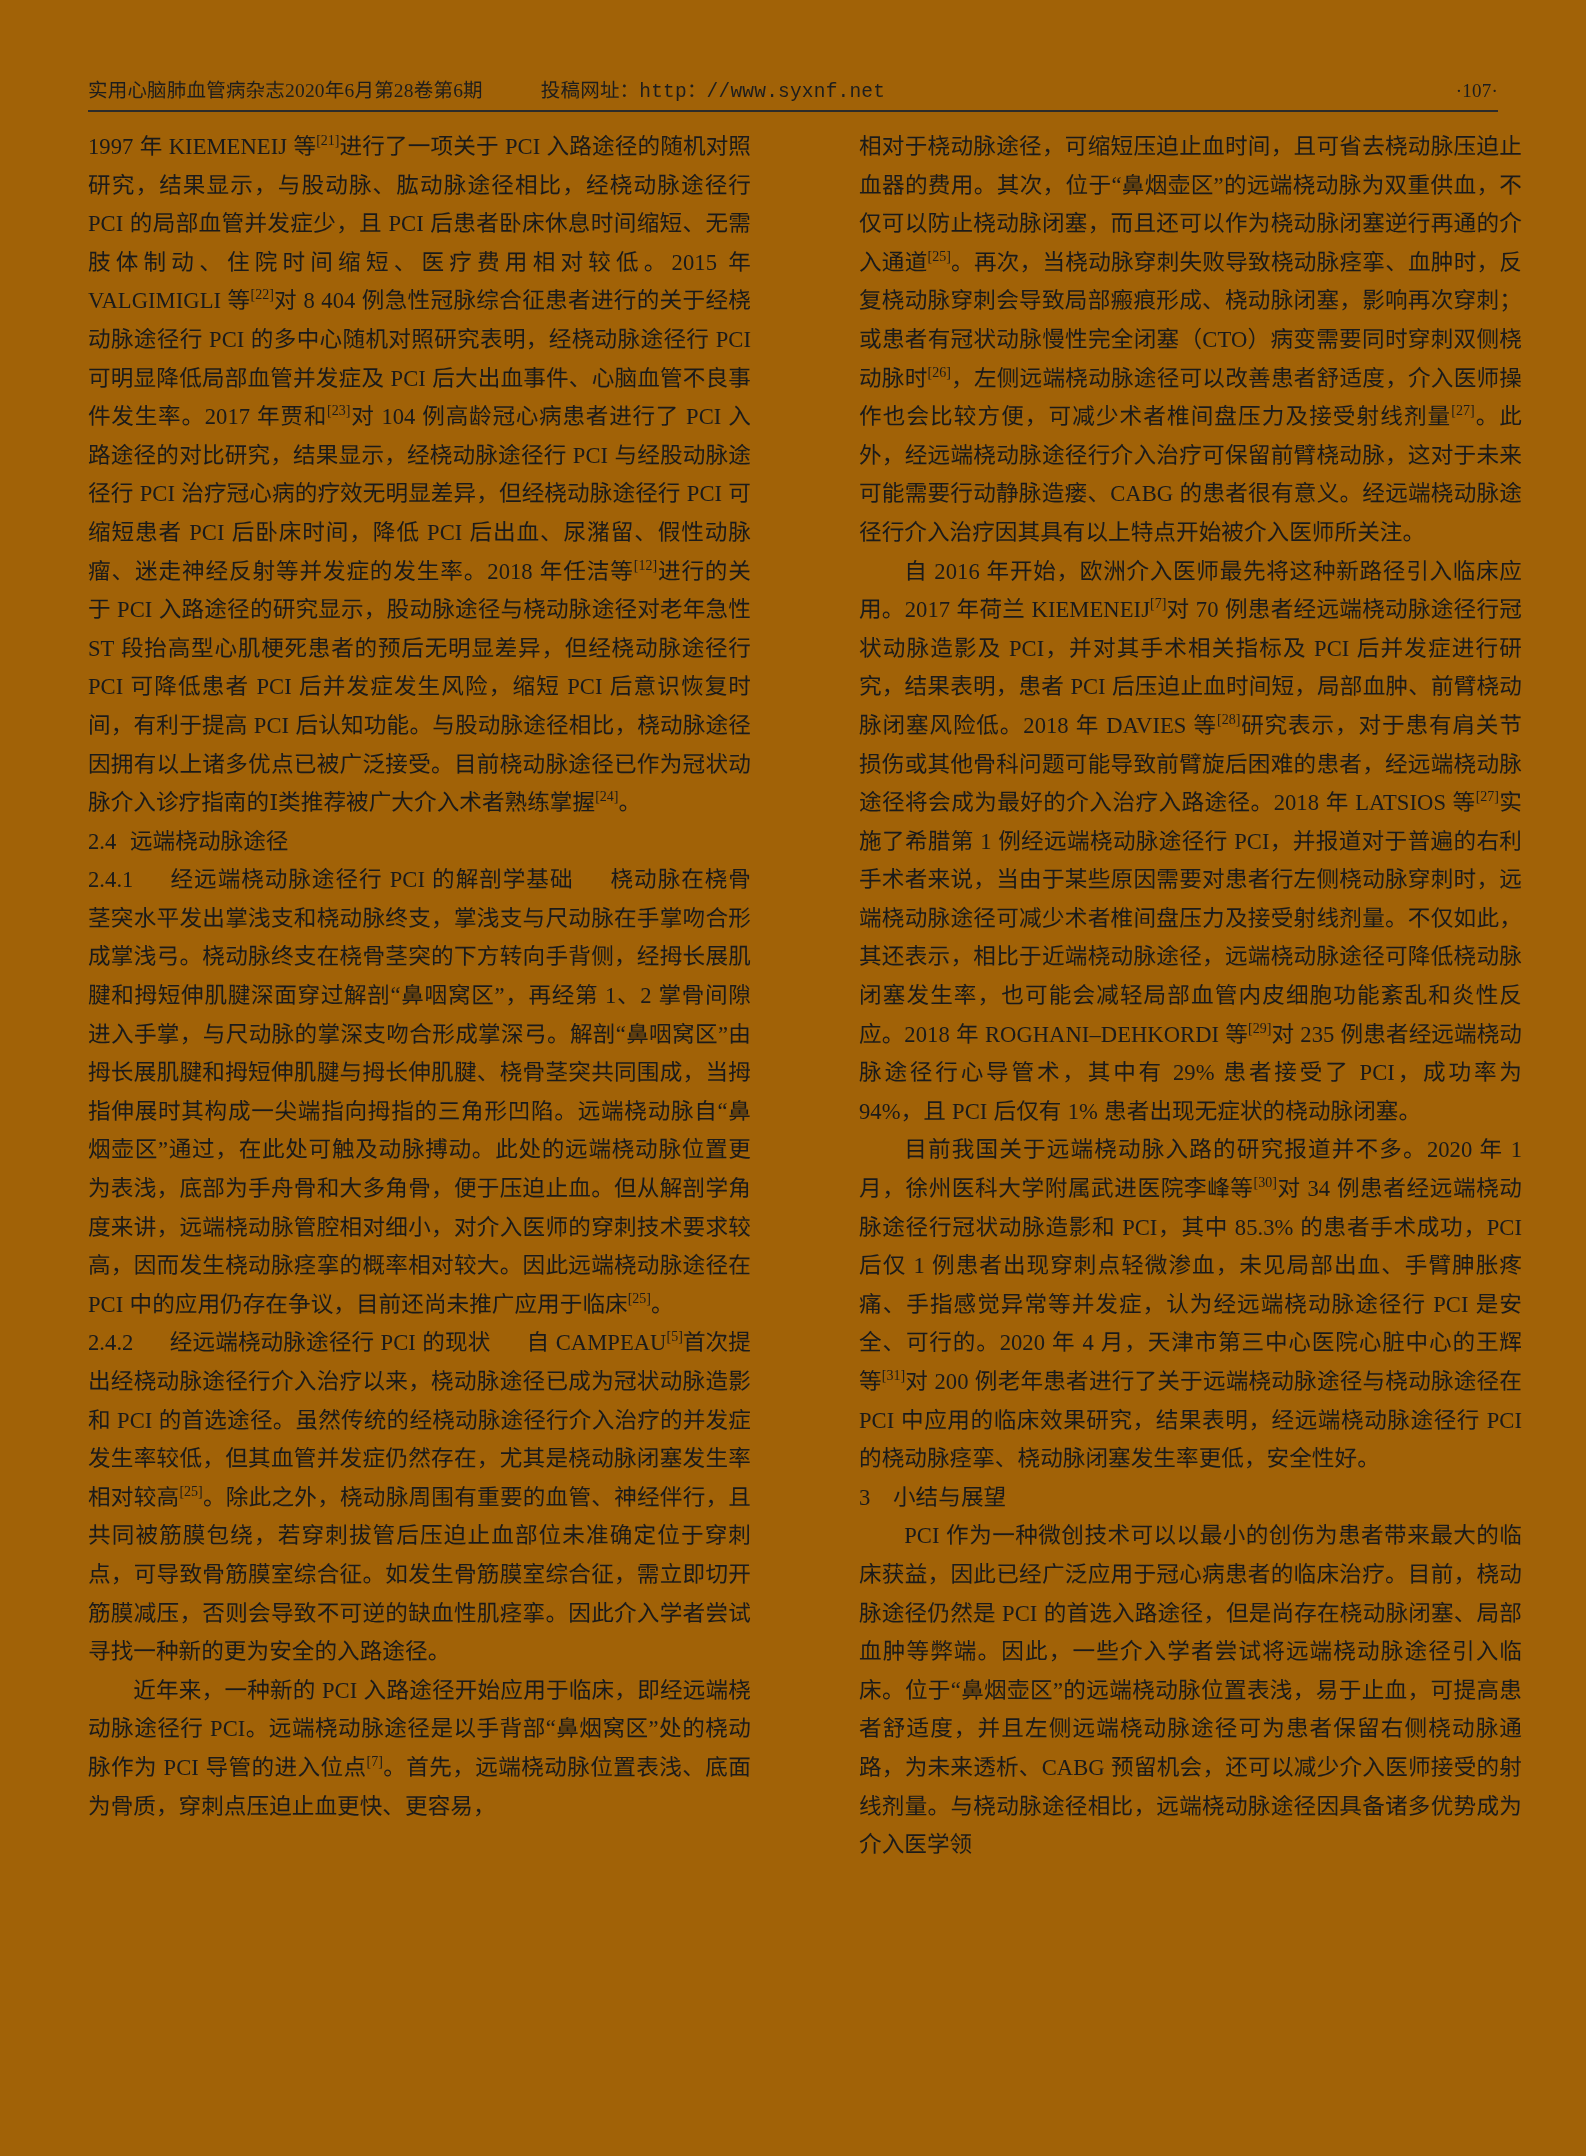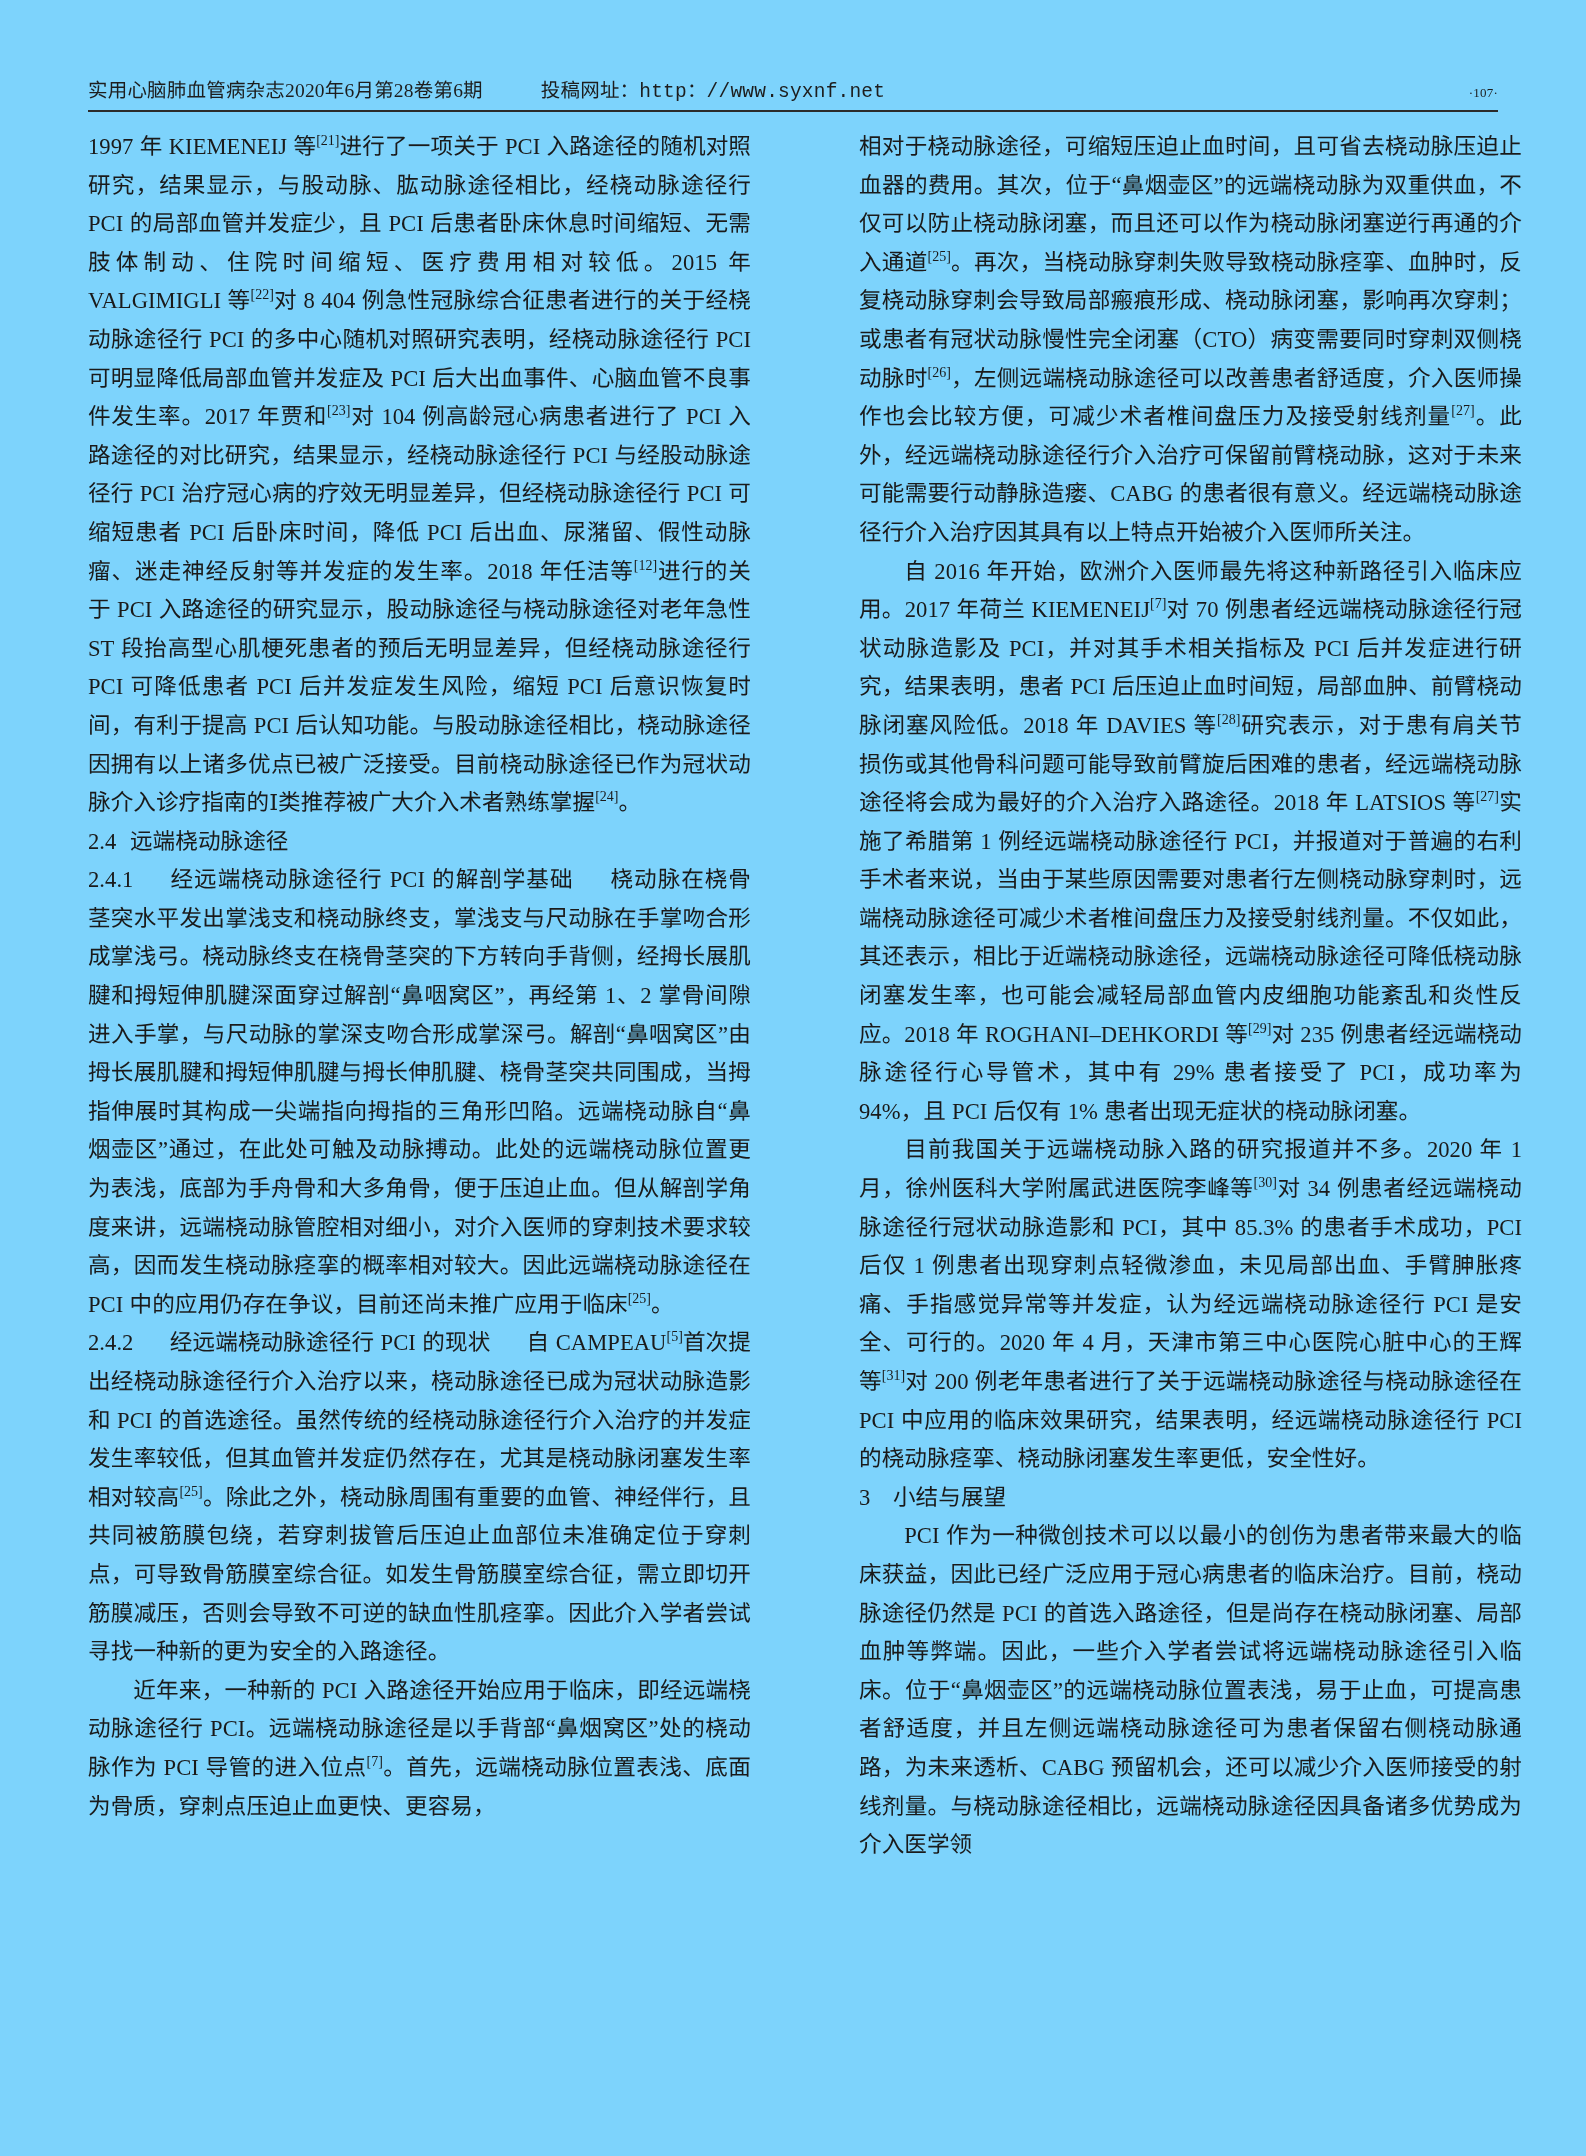--- a/index.html
+++ b/index.html
@@ -9,21 +9,21 @@
     background: #ffffff;
   }
   body {
     font-family: "Liberation Serif", "DejaVu Serif", serif;
     color: #1a1a1a;
   }
   .page {
     position: relative;
     width: 1586px;
     height: 2156px;
-    background: #7dd3fc;
+    background: #a16207;
     box-sizing: border-box;
     overflow: hidden;
   }
 
   
   .runhead {
     position: absolute;
     left: 88px;
     right: 88px;
     top: 74px;
@@ -36,21 +36,21 @@
   }
   .runhead .journal { white-space: nowrap; }
   .runhead .submit {
     margin-left: 58px;
     white-space: nowrap;
     font-family: Liberation Mono, monospace;
   }
   .runhead .pageno {
     margin-left: auto;
     white-space: nowrap;
-    font-size: 13px;
+    font-size: 19px;
   }
 
   .rule {
     position: absolute;
     left: 88px;
     right: 88px;
     top: 110px;
     height: 1.6px;
     background: #2b2b2b;
   }

